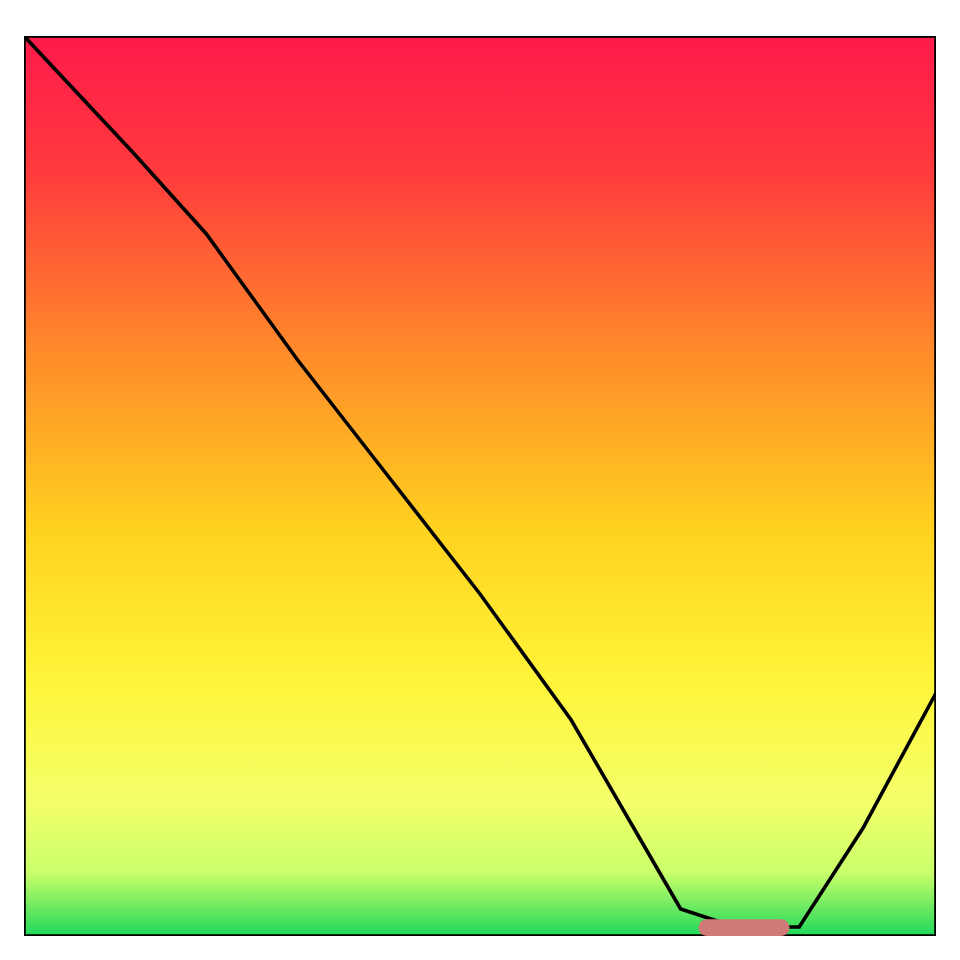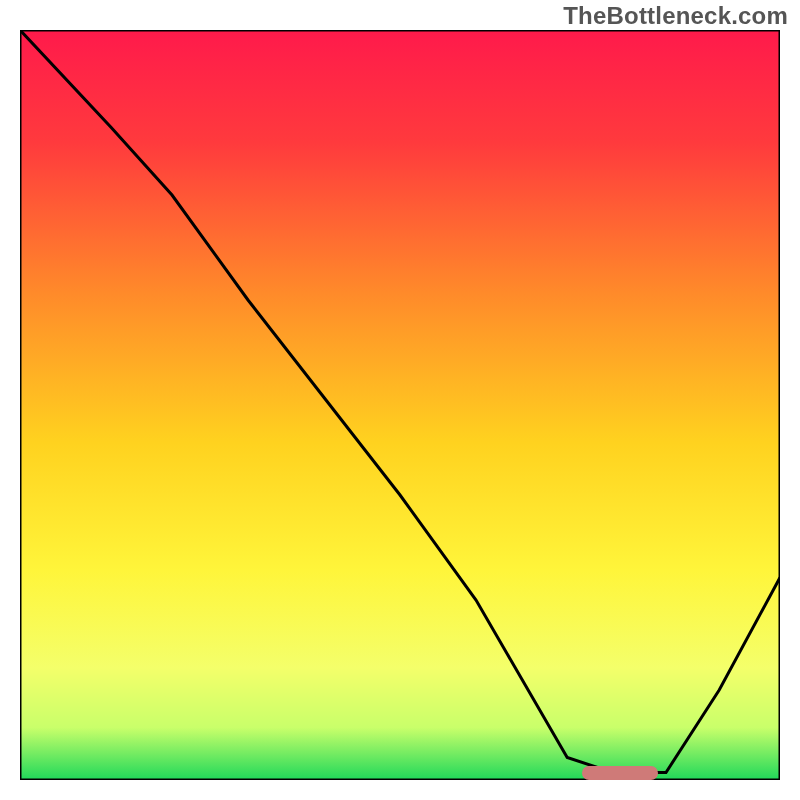--- a/index.html
+++ b/index.html
@@ -44,21 +44,20 @@
     height: 14px;
     border-radius: 7px;
     background: #cf7a78;
     z-index: 4;
   }
 </style>
 </head>
 <body>
 
 <div class="container">
-  <div class="watermark">TheBottleneck.com</div>
 
   <div class="plot">
     <svg viewBox="0 0 760 750" preserveAspectRatio="none">
       <defs>
         <linearGradient id="bg-grad" x1="0" y1="0" x2="0" y2="1">
         <stop offset="0%" stop-color="#ff1a4b"></stop>
             <stop offset="15%" stop-color="#ff3a3d"></stop>
             <stop offset="35%" stop-color="#ff8a2a"></stop>
             <stop offset="55.00000000000001%" stop-color="#ffd21f"></stop>
             <stop offset="72%" stop-color="#fff53a"></stop>

